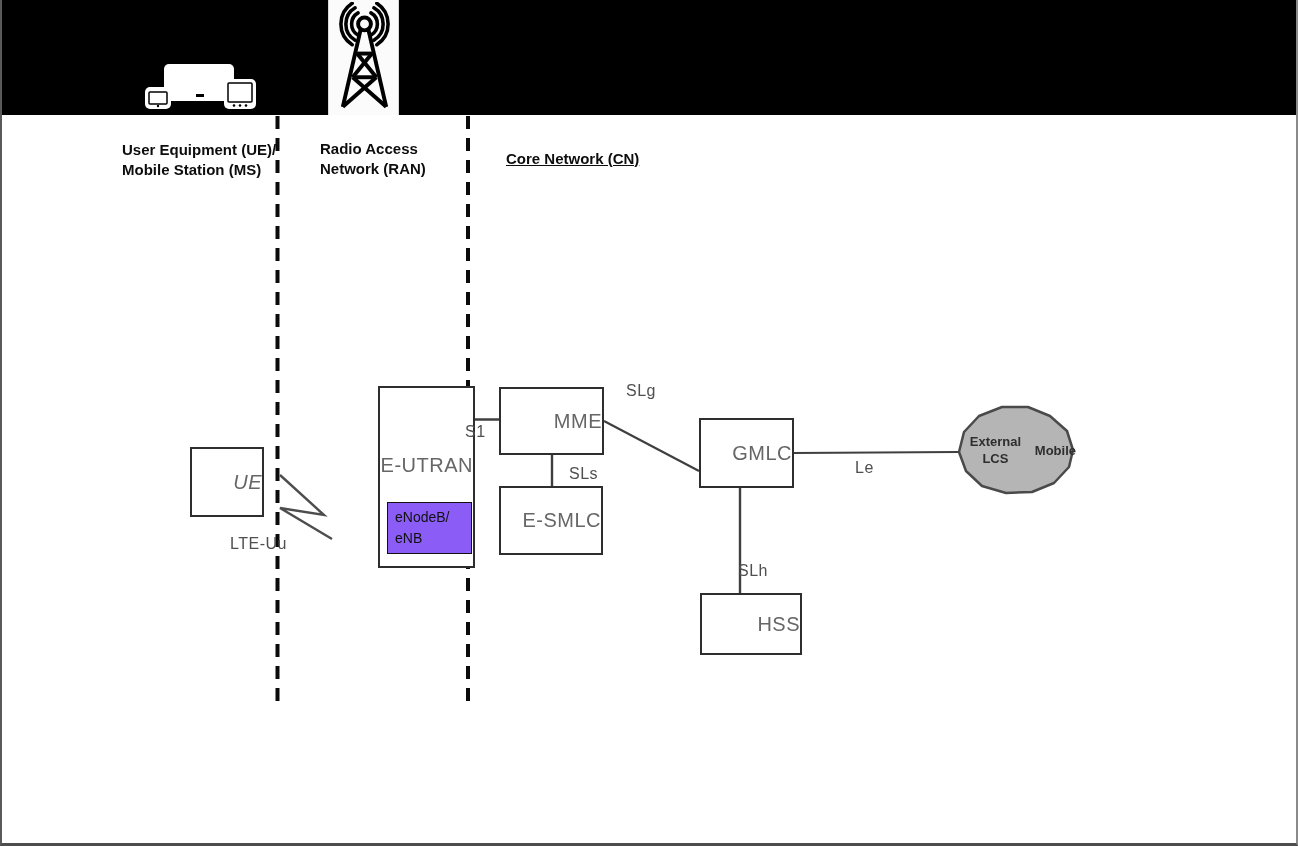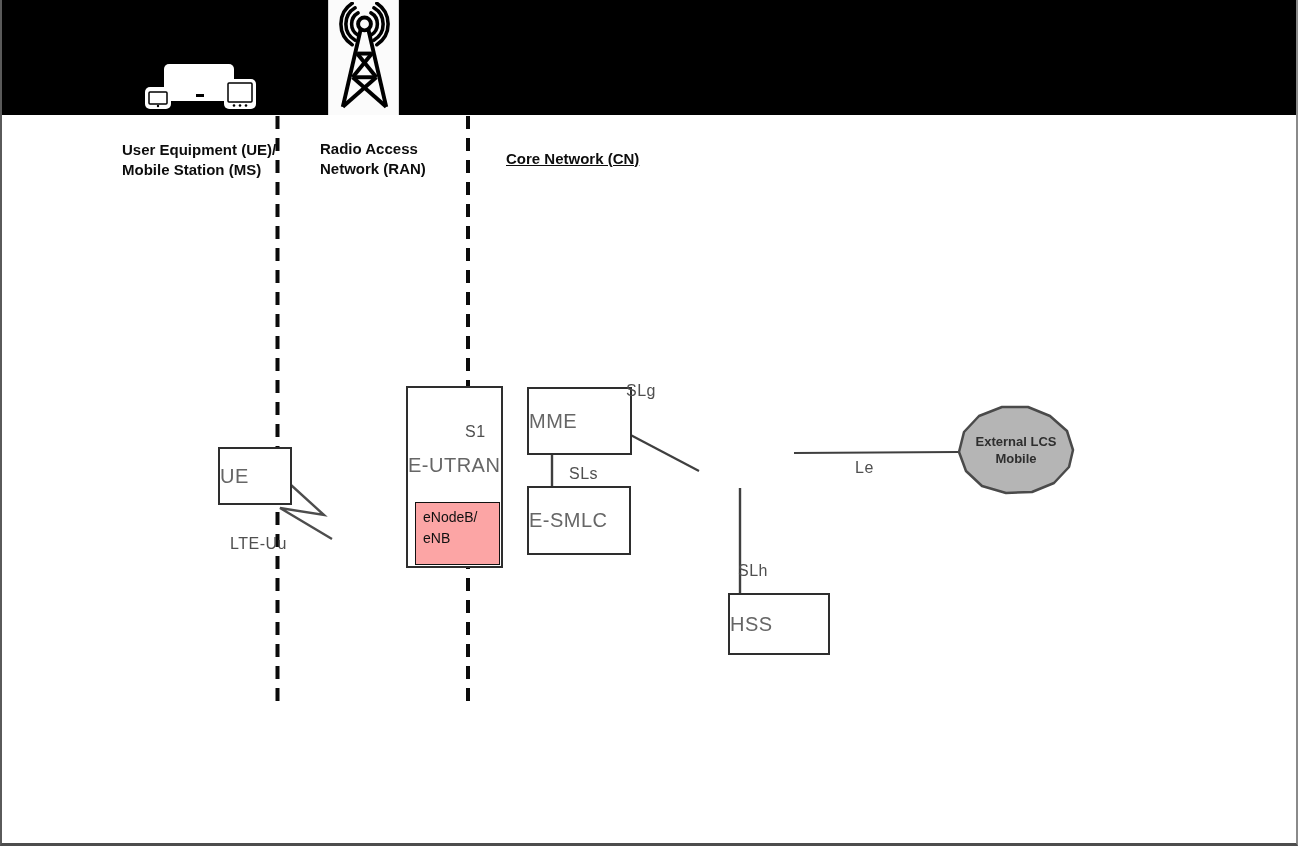--- a/index.html
+++ b/index.html
@@ -25,38 +25,38 @@
     background:#fbfbfb;border-left:1px solid #d8d8d8;border-right:1px solid #d8d8d8;
   }
   .region-label{
     position:absolute;
     font-size:15px;font-weight:bold;color:#0d0d0d;
     line-height:20px;white-space:pre;
   }
   .wires{position:absolute;left:0;top:0;width:1298px;height:846px;}
   .node{
     position:absolute;background:#ffffff;border:2.5px solid #2e2e2e;
-    display:flex;align-items:center;justify-content:flex-start;
-    color:#666666;font-size:20px;letter-spacing:0.5px;margin-left:28px;
+    display:flex;align-items:center;justify-content:flex-end;
+    color:#666666;font-size:20px;letter-spacing:0.5px;
   }
   .node-eutran{align-items:flex-start;}
   .eutran-label{margin-top:66px;}
   .inner-box{
-    position:absolute;left:7px;top:114px;width:85px;height:63px;
-    border:1.5px solid #111111;background:#fca5a5;
+    position:absolute;left:7px;top:114px;width:85px;height:52px;
+    border:1.5px solid #111111;background:#8b5cf6;
     color:#111111;font-size:14px;line-height:1.5;
     padding:4px 0 0 7px;letter-spacing:0;
   }
   .iface-label{
     position:absolute;font-size:16px;color:#4f4f4f;letter-spacing:0.5px;
   }
   .blob-wrap{position:absolute;left:954px;top:403px;width:120px;height:94px;}
   .blob-text{
     position:absolute;left:0;top:0;width:120px;height:94px;
-    display:flex;flex-direction:column;align-items:center;justify-content:center;
+    display:flex;flex-direction:row;align-items:center;justify-content:center;
     color:#2e2e2e;font-size:13px;font-weight:bold;line-height:17px;text-align:center;
   }
 </style>
 </head>
 <body>
 
 <div class="stage">
 
   <div class="topbar">
 
@@ -114,40 +114,43 @@
 
     <line x1="550" y1="455" x2="550" y2="501" stroke="#3f3f3f" stroke-width="2.4"></line>
 
     <line x1="602" y1="421" x2="697" y2="471" stroke="#3f3f3f" stroke-width="2.2"></line>
 
     <line x1="792" y1="453" x2="956" y2="452" stroke="#3f3f3f" stroke-width="2.2"></line>
 
     <line x1="738" y1="488" x2="738" y2="593" stroke="#3f3f3f" stroke-width="2.4"></line>
   </svg>
 
-  <div class="node" style="left:188px;top:447px;width:74px;height:58px;">
+  <div class="node" style="left:188px;top:447px;width:74px;height:70px;font-style:italic;">
     <span>UE</span>
   </div>
 
   <div class="node node-eutran" style="left:376px;top:386px;width:97px;height:182px;">
     <span class="eutran-label">E-UTRAN</span>
     <div class="inner-box">
       <span>eNodeB/</span><br>
       <span>eNB</span>
     </div>
   </div>
 
   <div class="node" style="left:497px;top:387px;width:105px;height:68px;">
     <span>MME</span>
   </div>
 
   <div class="node" style="left:497px;top:486px;width:104px;height:69px;">
     <span>E-SMLC</span>
   </div>
 
+  <div class="node" style="left:697px;top:418px;width:95px;height:70px;">
+    <span>GMLC</span>
+  </div>
 
   <div class="node" style="left:698px;top:593px;width:102px;height:62px;">
     <span>HSS</span>
   </div>
 
   <div class="blob-wrap">
     <svg width="120" height="94" viewBox="0 0 120 94">
       <polygon points="117,47 111,28 94,13 72,4 46,4 23,13 8,29 3,49 10,68 26,83 50,90 76,89 98,80 113,64" fill="#b5b5b5" stroke="#4a4a4a" stroke-width="2.5" stroke-linejoin="round"></polygon>
     </svg>
     <div class="blob-text">

